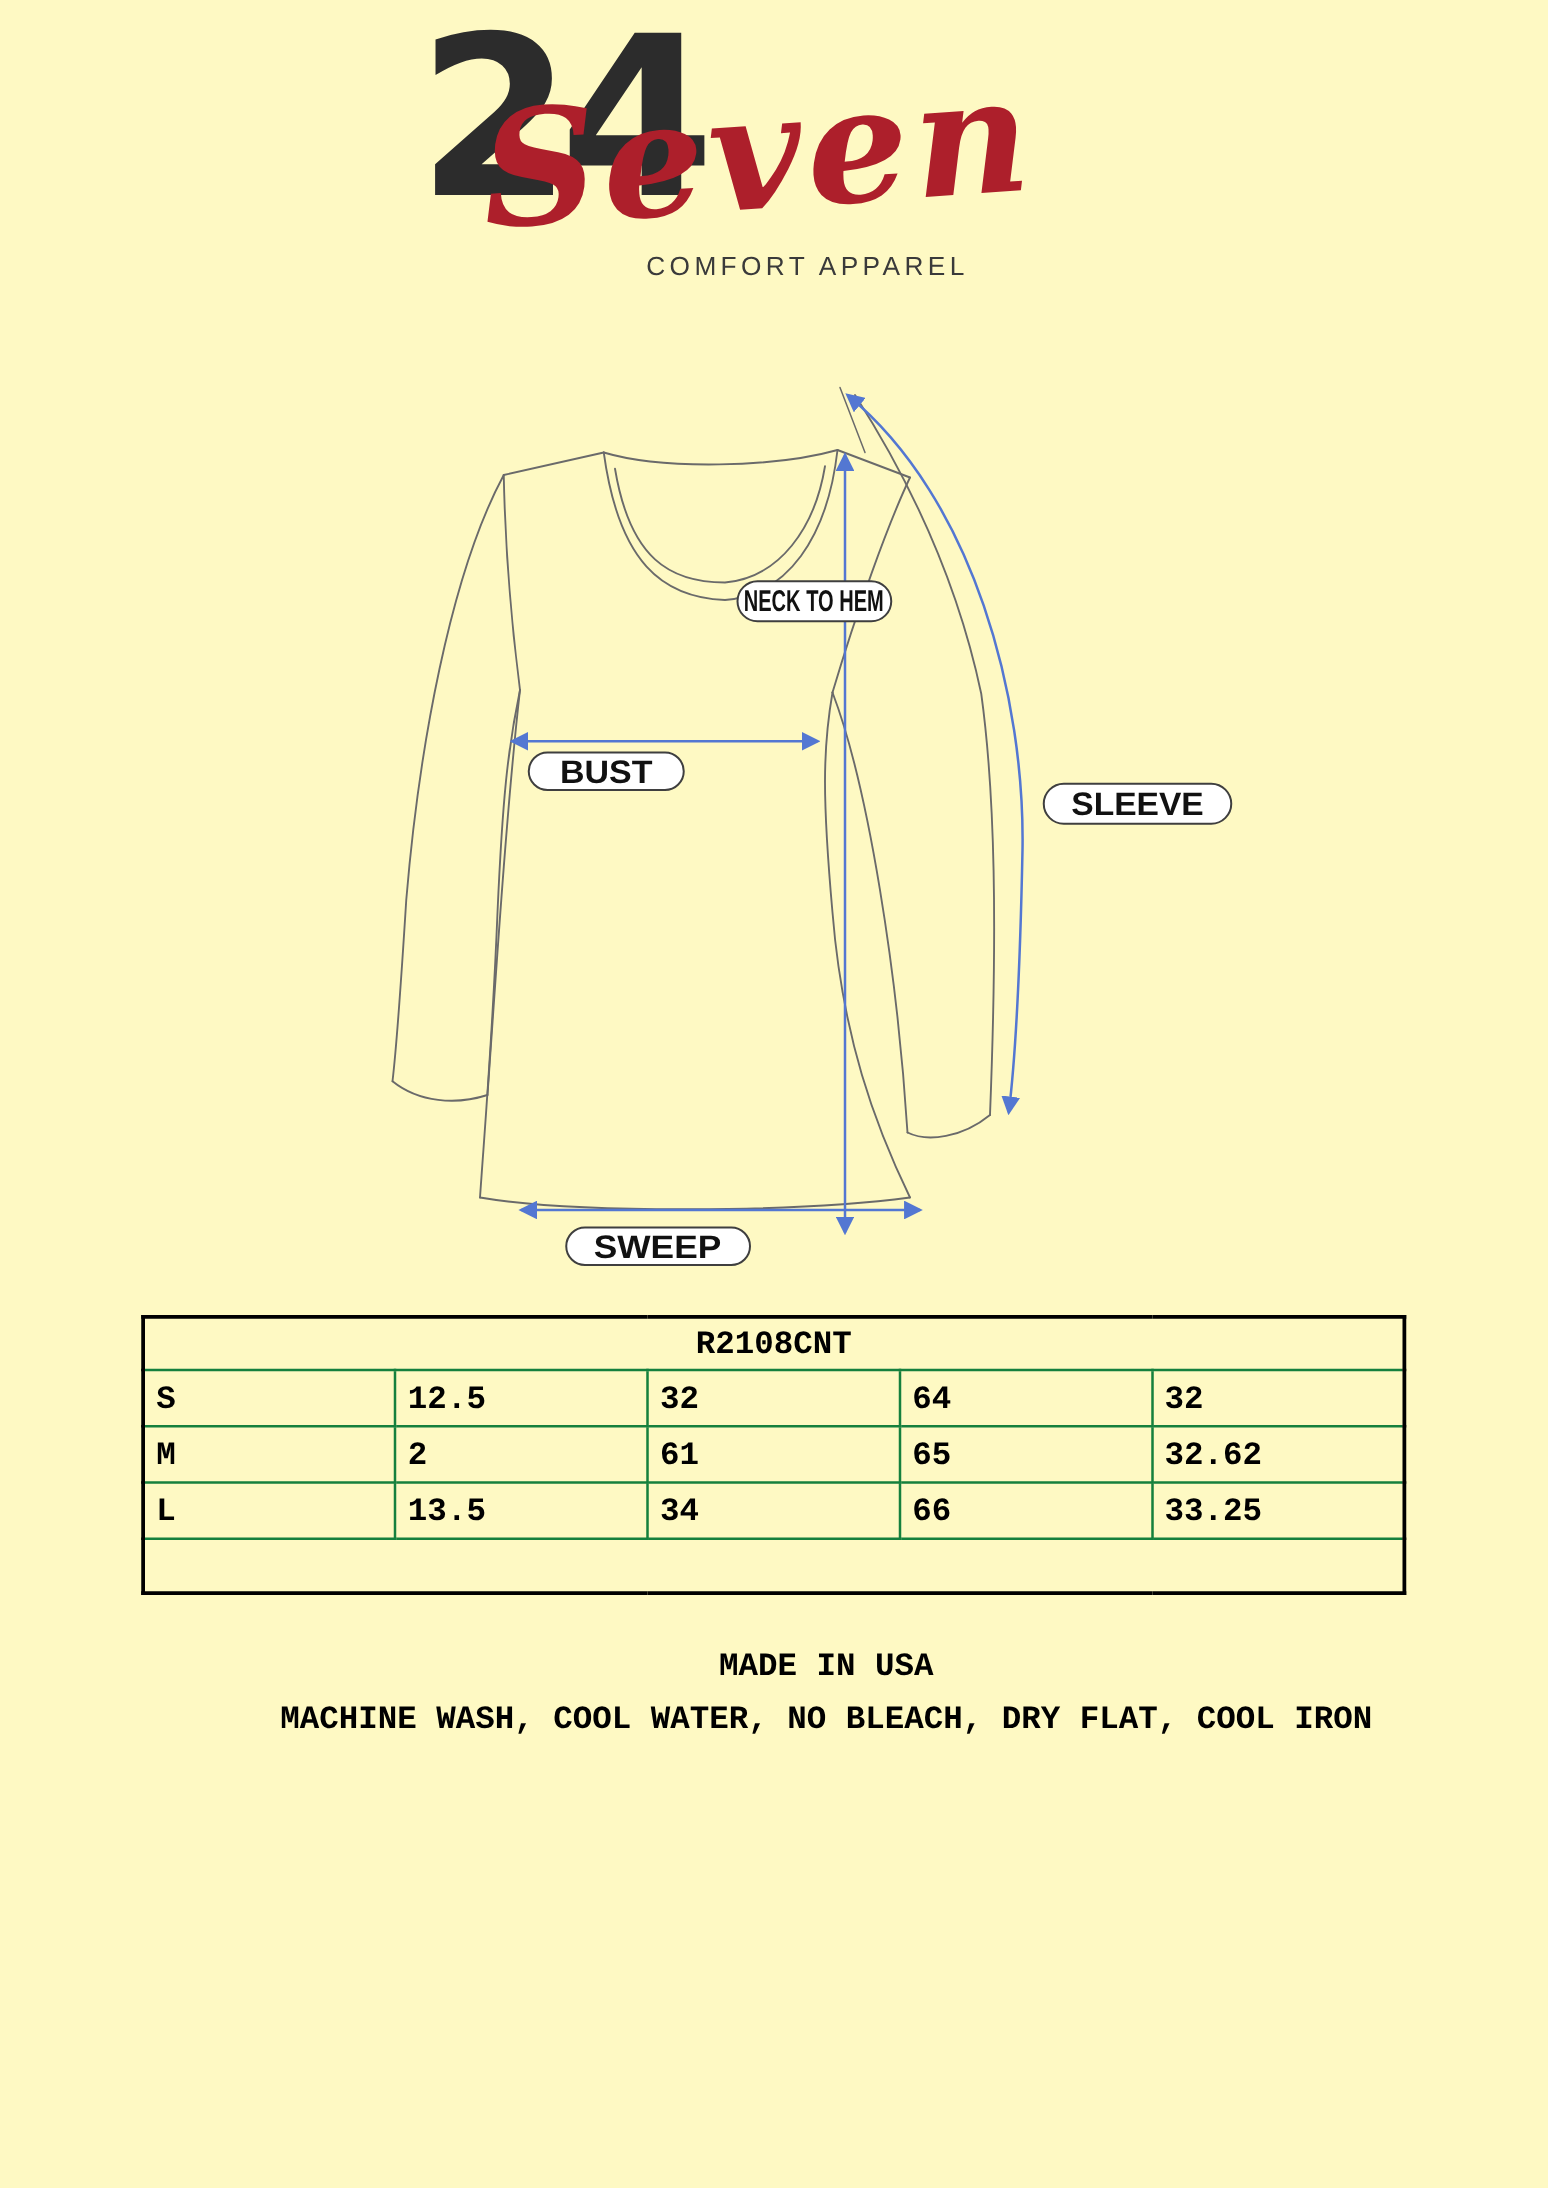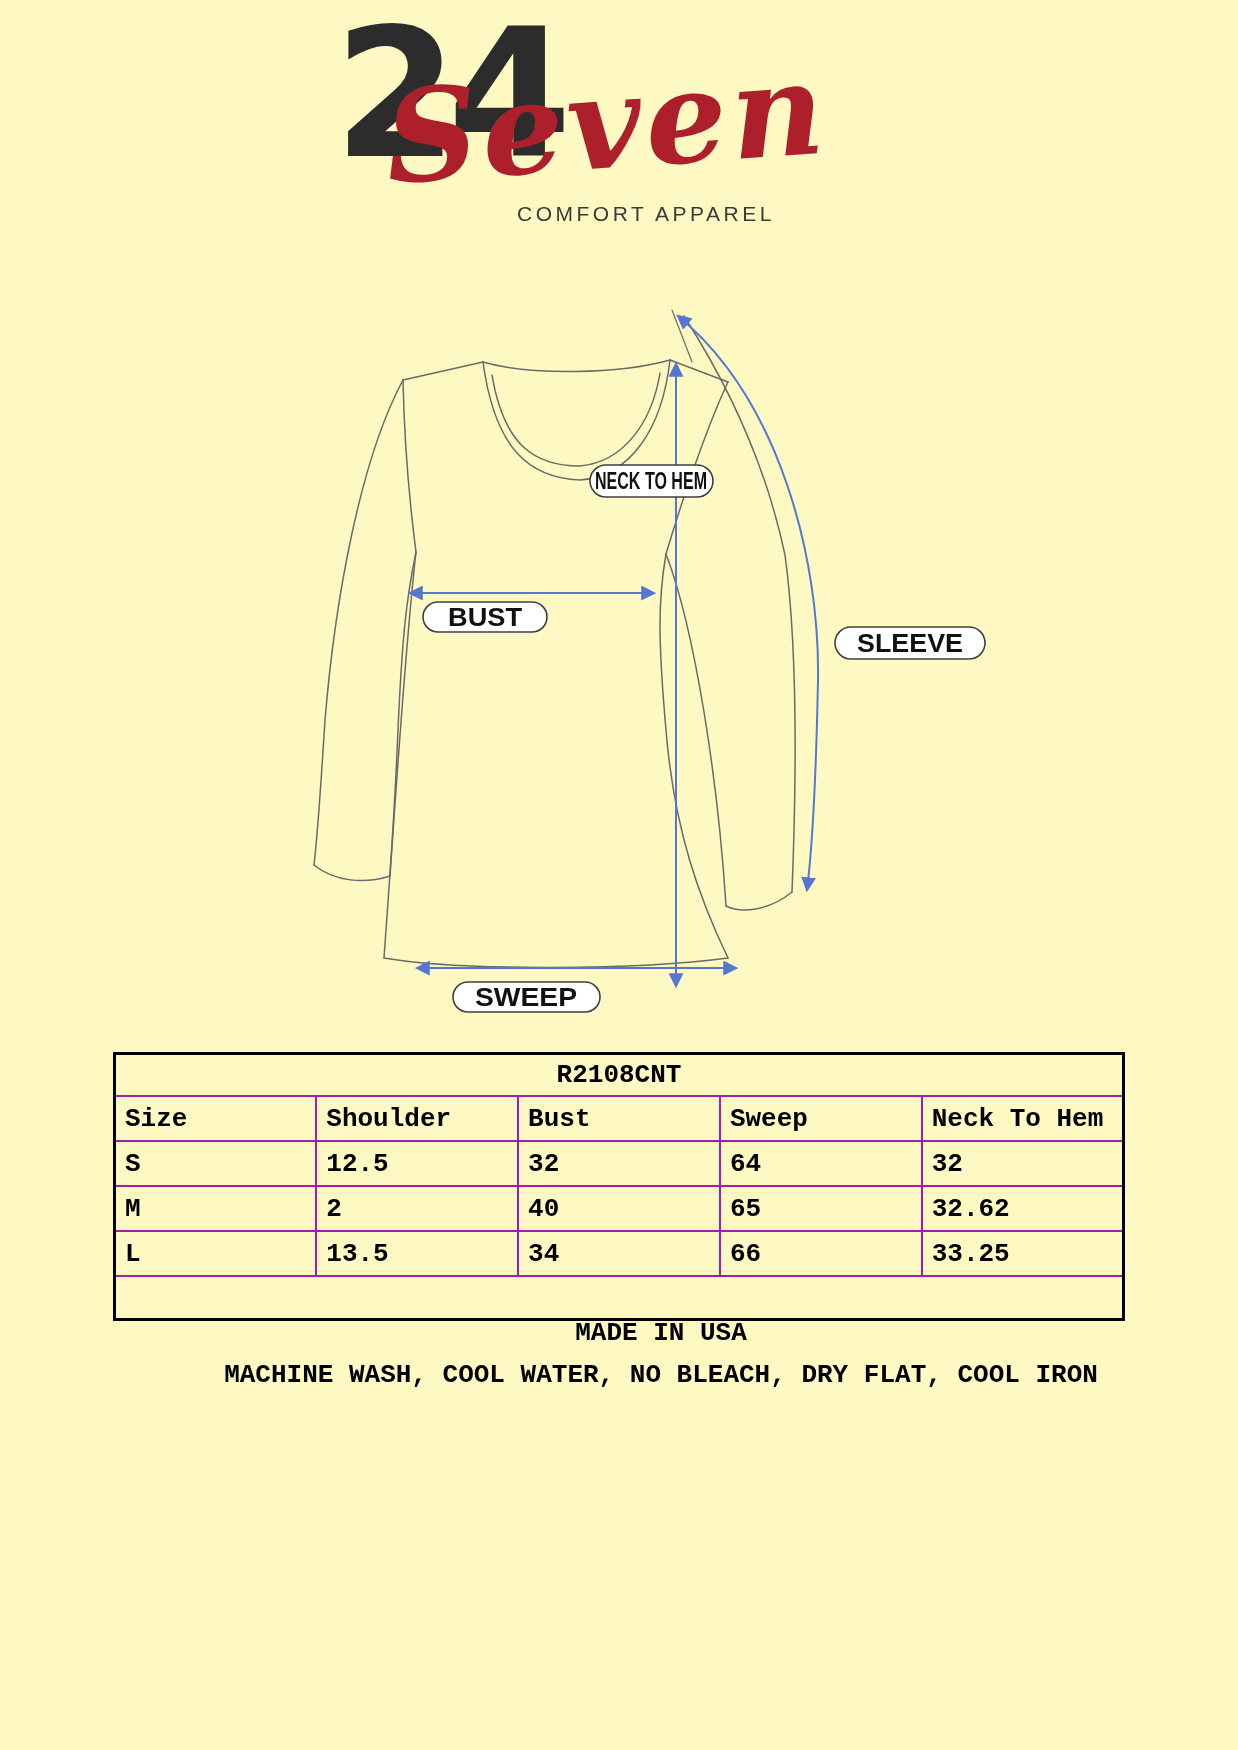--- a/index.html
+++ b/index.html
@@ -12,21 +12,21 @@
        font-style:italic;font-weight:700;font-size:128px;line-height:1;letter-spacing:4px;
        color:#ad1f2b;transform:rotate(-4deg);transform-origin:left bottom;z-index:2;}
   .logo-tagline{position:absolute;left:517px;top:202px;font-size:21px;letter-spacing:3.5px;
        color:#3a3a3a;z-index:2;}
   
   .diagram{position:absolute;left:280px;top:300px;width:720px;height:720px;}
   
   .size-table{position:absolute;left:113px;top:1052px;width:1012px;border-collapse:collapse;
        table-layout:fixed;font-family:"Liberation Mono","DejaVu Sans Mono",monospace;
        font-weight:bold;font-size:26px;color:#000;}
-  .size-table td{border:2px solid #a21caf;padding:0 0 0 9px;vertical-align:middle;overflow:hidden;}
+  .size-table td{border:2px solid #15803d;padding:0 0 0 9px;vertical-align:middle;overflow:hidden;}
   .size-table .title-cell{text-align:center;height:40px;padding:0;}
   .size-table .hdr td, .size-table .data td{height:43px;}
   .size-table .empty-cell{height:41px;}
   .size-table{border:3px solid #000;}
   
   .care-line{position:absolute;left:0;width:1238px;text-align:center;
        font-family:"Liberation Mono","DejaVu Sans Mono",monospace;font-weight:bold;
        font-size:26px;color:#000;padding-left:42px;}
   .care-1{top:1318px;}
   .care-2{top:1360px;}
@@ -102,38 +102,31 @@
         <text x="246" y="706" text-anchor="middle" font-family="Liberation Sans, sans-serif" font-weight="bold" font-size="26" fill="#111111" textLength="102" lengthAdjust="spacingAndGlyphs">SWEEP</text>
       </g>
     </g>
   </svg>
 
   <table class="size-table">
     <tbody>
         <tr>
       <td class="title-cell" colspan="5">R2108CNT</td>
     </tr>
-    <tr class="hdr">
-      <td style="width:21%">Size</td>
-      <td style="width:19.8%">Shoulder</td>
-      <td style="width:20%">Bust</td>
-      <td style="width:20%">Sweep</td>
-      <td style="width:19.2%">Neck To Hem</td>
-    </tr>
     <tr class="data">
       <td>S</td>
       <td>12.5</td>
       <td>32</td>
       <td>64</td>
       <td>32</td>
     </tr>
     <tr class="data">
       <td>M</td>
       <td>2</td>
-      <td>40</td>
+      <td>61</td>
       <td>65</td>
       <td>32.62</td>
     </tr>
     <tr class="data">
       <td>L</td>
       <td>13.5</td>
       <td>34</td>
       <td>66</td>
       <td>33.25</td>
     </tr>

